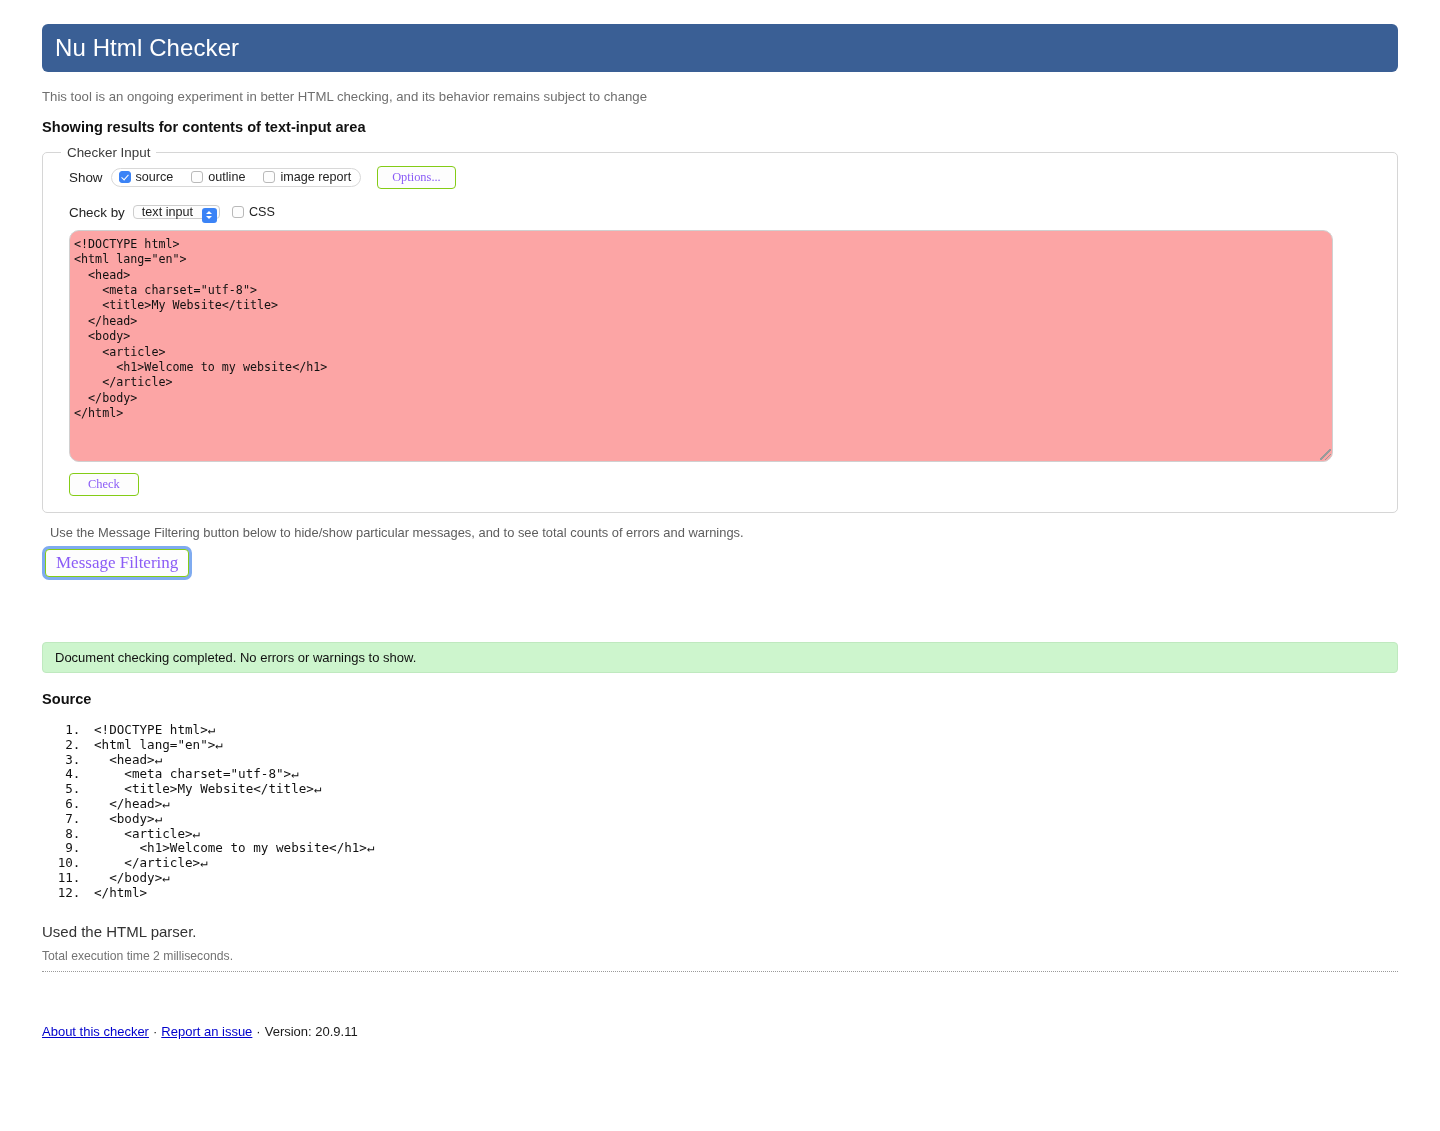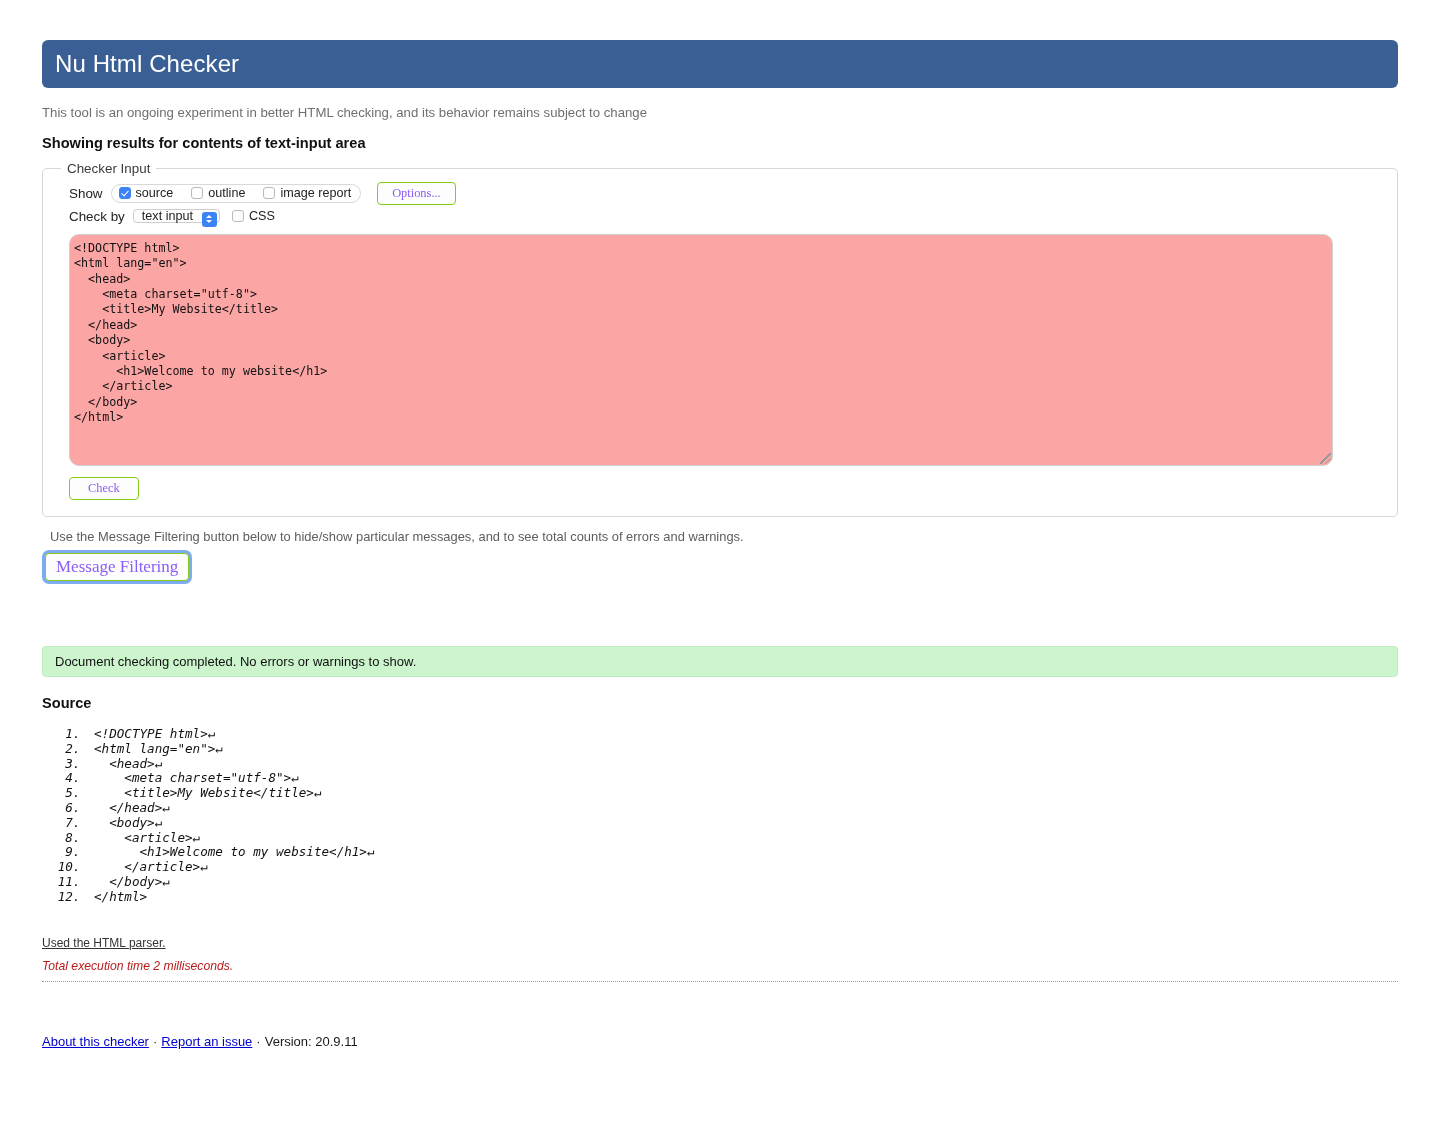--- a/index.html
+++ b/index.html
@@ -18,21 +18,21 @@
 
   .page {
     position: absolute;
     left: 42px;
     top: 0;
     width: 1356px;
   }
 
   
   .banner {
-    margin-top: 40px;
+    margin-top: 24px;
     height: 48px;
     background: #3a5f95;
     border-radius: 6px;
     display: flex;
     align-items: center;
     padding-left: 13px;
     box-sizing: border-box;
   }
   .banner-title {
     color: #ffffff;
@@ -70,21 +70,21 @@
     font-size: 13.4px;
     color: #3b3b3b;
   }
 
   .row {
     display: flex;
     align-items: center;
     padding-left: 26px;
   }
   .row.show-row { margin-top: 6px; align-items: center; }
-  .row.checkby-row { margin-top: 4px; }
+  .row.checkby-row { margin-top: 16px; }
 
   .row-label {
     font-size: 13.4px;
     color: #232323;
     margin-right: 8px;
   }
 
   .checkbox-group {
     display: flex;
     align-items: center;
@@ -269,42 +269,39 @@
 
   
   ol.source-list {
     margin: 16px 0 0 0;
     padding-left: 46px;
     list-style: decimal;
     font-family: "DejaVu Sans Mono", monospace;
     font-size: 12.6px;
     line-height: 14.8px;
     color: #111111;
-    font-style: italic;
   }
   ol.source-list li {
     white-space: pre;
     padding-left: 6px;
   }
   ol.source-list li::marker {
     font-family: "DejaVu Sans Mono", monospace;
     font-size: 12.6px;
   }
 
   .parser-note {
-    margin-top: 31px;
-    font-size: 12px;
+    margin-top: 22px;
+    font-size: 15px;
     color: #333333;
-    text-decoration: underline;
   }
   .exec-note {
     margin-top: 9px;
     font-size: 12.2px;
-    color: #b91c1c;
-    font-style: italic;
+    color: #737373;
   }
 
   hr.dotted {
     margin: 8px 0 0 0;
     border: none;
     border-top: 1px dotted #9a9a9a;
     height: 0;
     width: 1356px;
   }
 

